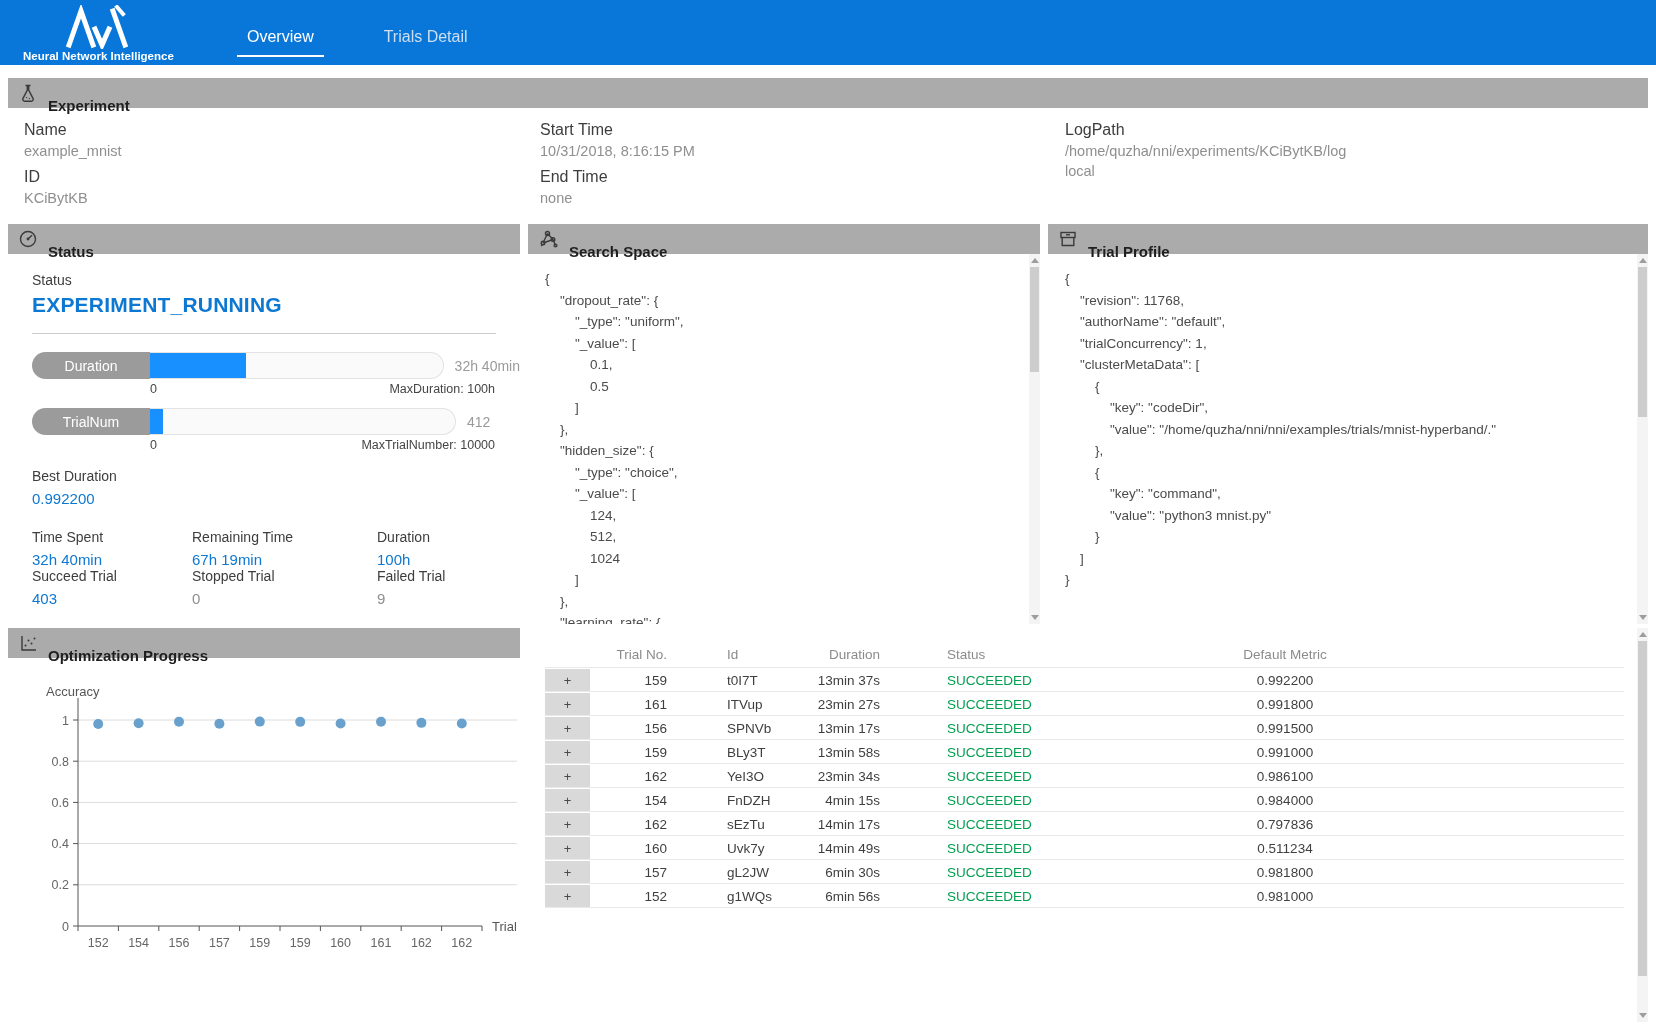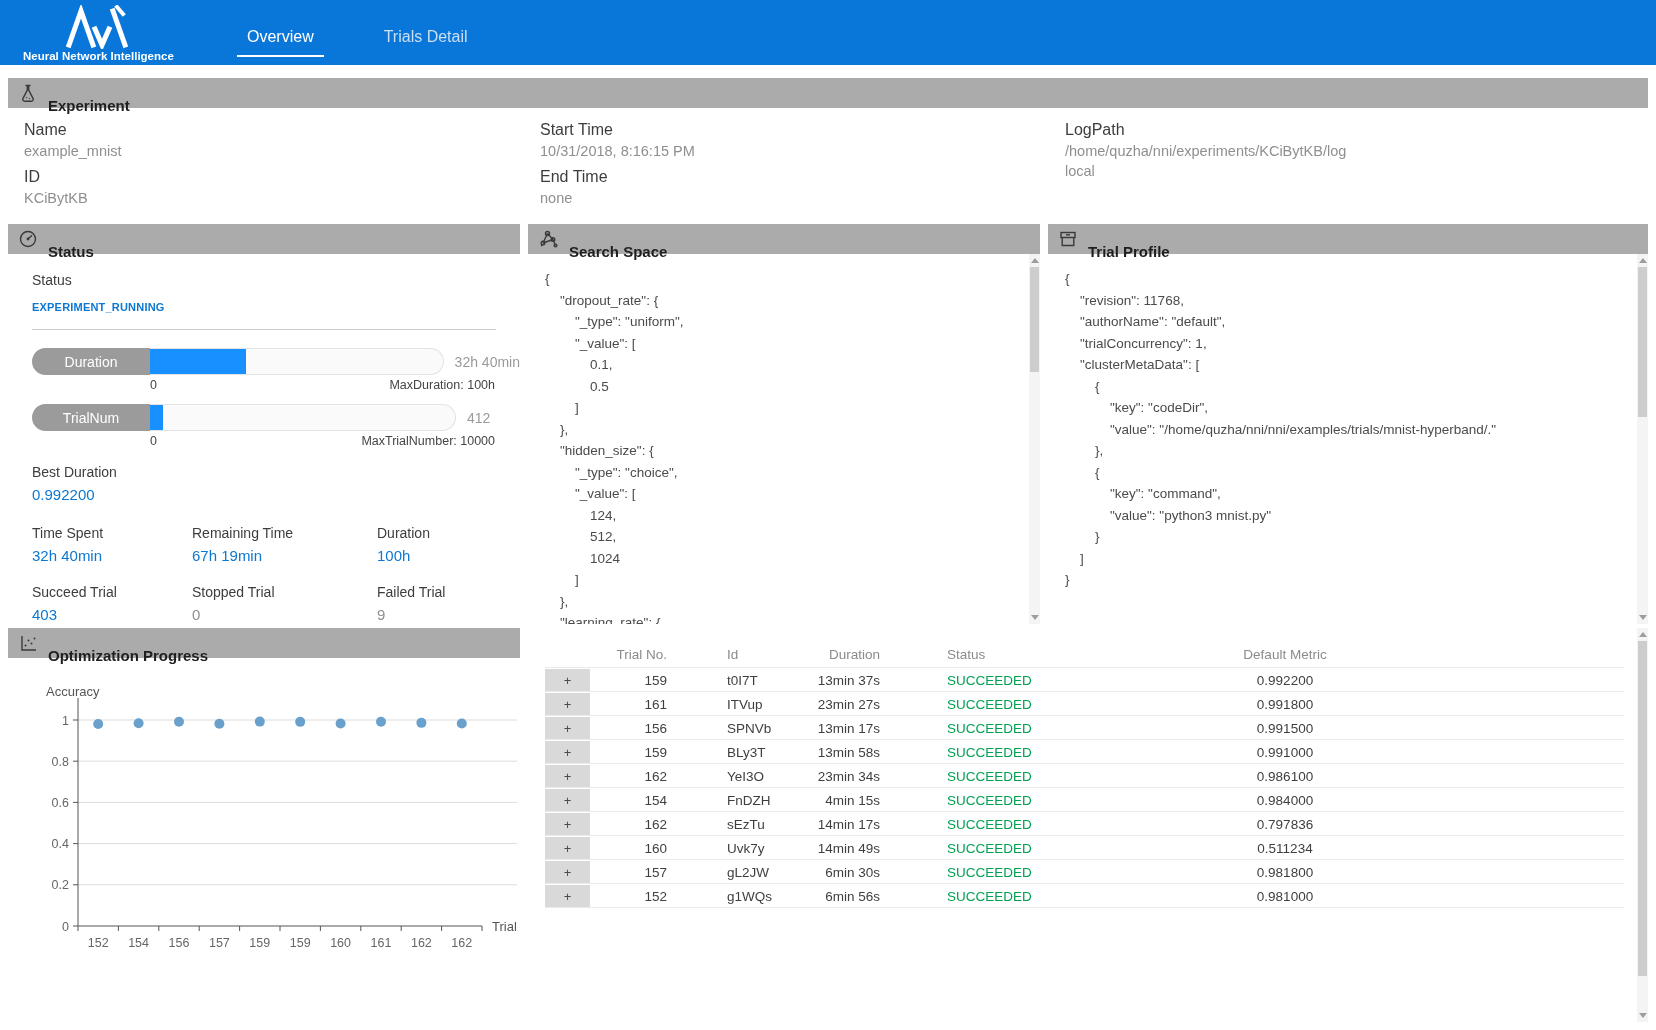--- a/index.html
+++ b/index.html
@@ -34,38 +34,38 @@
 
   
   .mid{display:grid;grid-template-columns:512px 512px 1fr;gap:8px;margin:8px 8px 0;height:400px;}
   .bottom{display:grid;grid-template-columns:512px 1fr;gap:8px;margin:4px 8px 0;height:394px;}
   .panel{display:flex;flex-direction:column;overflow:hidden;}
   .panel-body{position:relative;flex:1;overflow:hidden;}
 
   
   .status-body{padding:18px 0 0 24px;}
   .status-cap{font-size:14px;color:#3d3d3d;}
-  .status-value{color:var(--accent);font-size:11px;font-weight:bold;margin-top:13px;letter-spacing:.2px;}
+  .status-value{color:var(--accent);font-size:21px;font-weight:bold;margin-top:5px;letter-spacing:.2px;}
   .rule{border:none;border-top:1px solid #ccc;margin:16px 24px 18px 0;}
   .pbar-row{display:flex;align-items:center;margin-top:8px;}
   .pbar{display:flex;width:424px;height:27px;}
   .pbar-label{width:118px;background:var(--pill-gray);color:#fff;font-size:14px;
               display:flex;align-items:center;justify-content:center;border-radius:14px 0 0 14px;}
   .pbar-track{flex:1;background:#fafafa;border:1px solid #e3e3e3;border-left:none;
               border-radius:0 14px 14px 0;position:relative;overflow:hidden;}
   .pbar-fill{position:absolute;left:0;top:0;bottom:0;background:var(--progress-blue);}
   .pbar-value{margin-left:11px;color:#9a9a9a;font-size:14px;white-space:nowrap;}
   .pbar-sub{display:flex;justify-content:space-between;width:345px;margin:3px 0 12px 118px;
             font-size:12.5px;color:#454545;}
   .m-label{font-size:14px;color:#3d3d3d;}
   .m-value{font-size:15px;margin-top:6px;}
   .m-value.blue{color:var(--accent);}
   .m-value.gray{color:#8f8f8f;}
   .best-acc{margin-top:16px;}
-  .metrics{display:grid;grid-template-columns:160px 185px auto;margin-top:22px;row-gap:20px;}
+  .metrics{display:grid;grid-template-columns:160px 185px auto;margin-top:22px;}
 
   
   .json{margin:0;padding:14px 14px 0 17px;font-family:"Liberation Sans",sans-serif;
         font-size:13.5px;line-height:21.5px;color:#4b4b4b;white-space:pre;}
 
   
   .vscroll{position:absolute;right:0;top:0;bottom:0;width:11px;background:#f4f4f4;}
   .vthumb{position:absolute;left:1px;right:1px;background:#cdcdcd;}
   .arr{position:absolute;left:0;right:0;margin:auto;width:0;height:0;
        border-left:4px solid transparent;border-right:4px solid transparent;}

